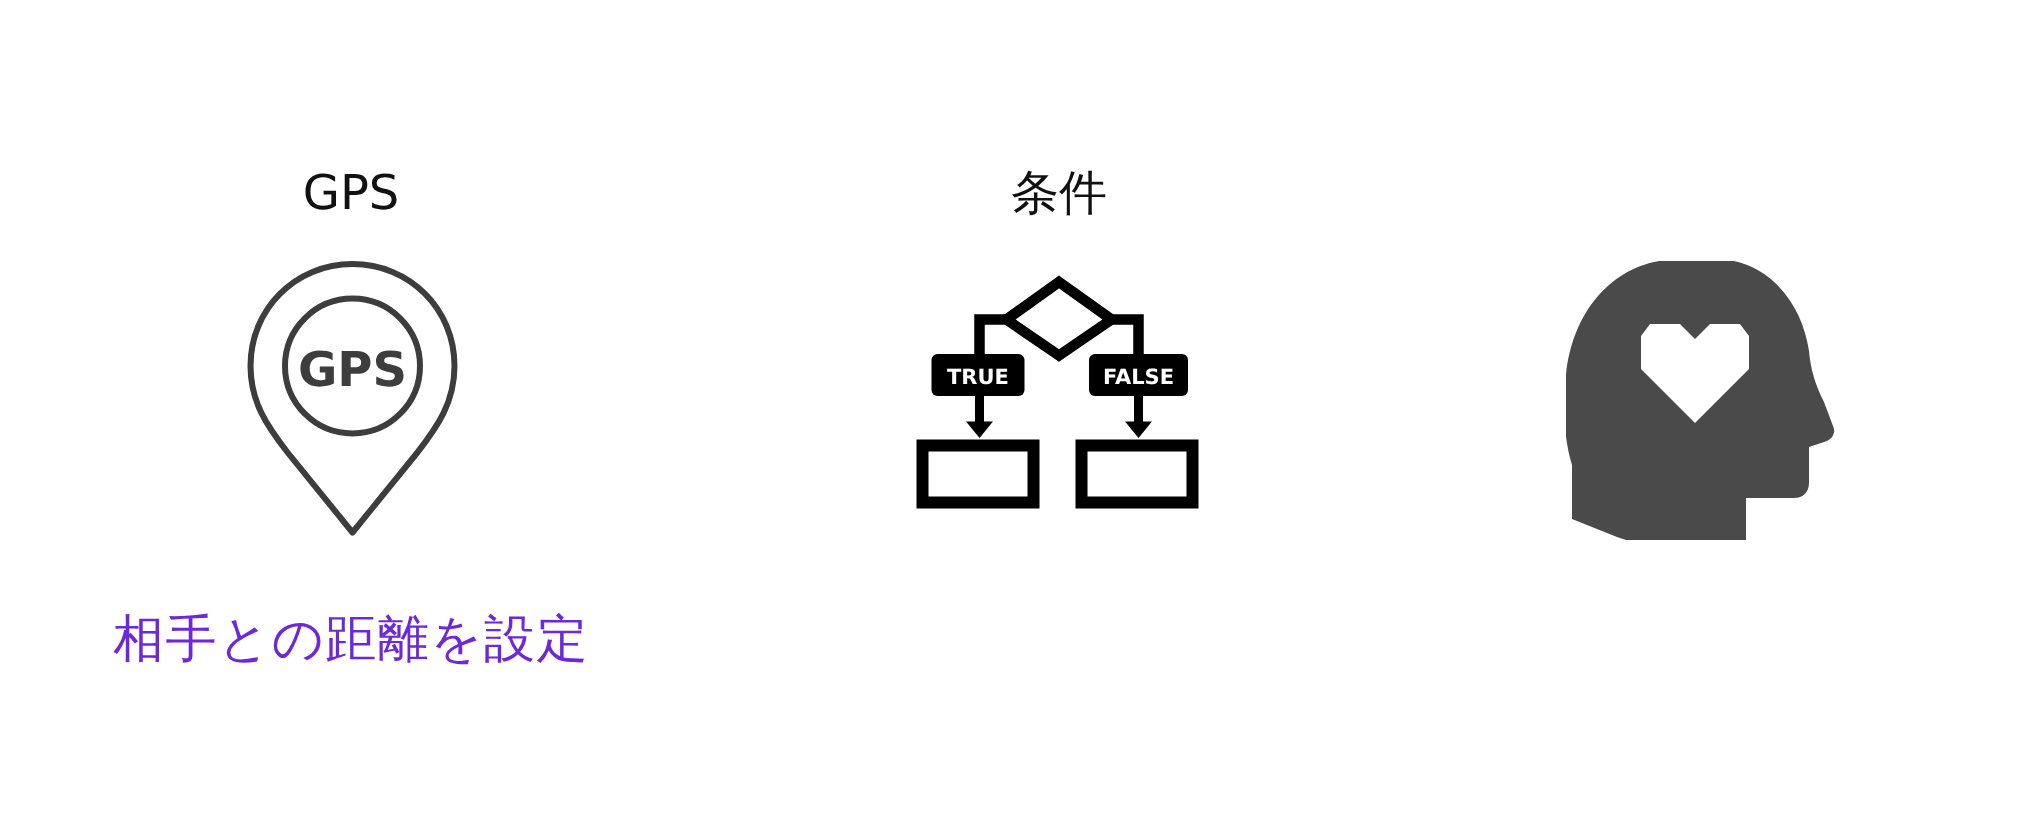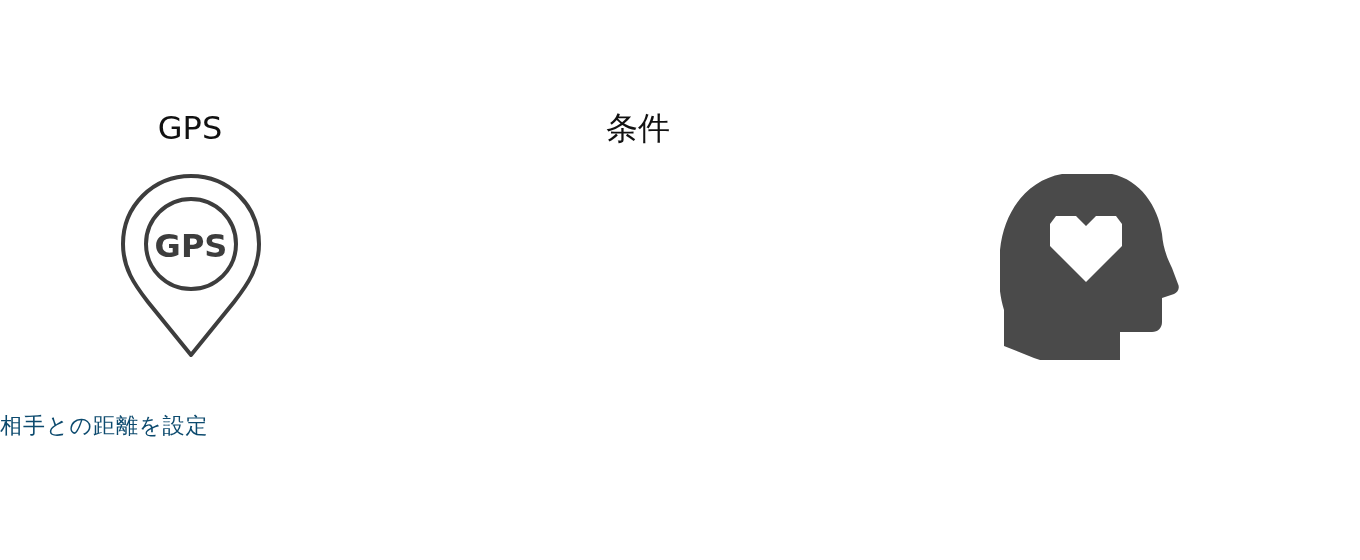--- a/index.html
+++ b/index.html
@@ -12,20 +12,21 @@
       height: 560px;
       position: relative;
       overflow: hidden;
       font-family: "DejaVu Sans", sans-serif;
       color: #111111;
     }
     .column {
       position: absolute;
       top: 0;
       height: 432px;
+      margin-left: 44px;
     }
     .heading {
       position: absolute;
       top: 104px;
       left: 0;
       width: 100%;
       text-align: center;
       font-size: 32px;
       line-height: 48px;
       font-weight: normal;
@@ -34,28 +35,29 @@
     }
     .icon {
       position: absolute;
       top: 172px;
     }
     .caption {
       position: absolute;
       top: 400px;
       left: 0;
       width: 100%;
-      font-size: 22px;
+      text-align: center;
+      font-size: 34px;
       line-height: 52px;
-      color: #0c4a6e;
+      color: #6d28d9;
       white-space: nowrap;
       letter-spacing: 1px;
     }
     #col-gps { left: 0; width: 380px; }
-    #col-cond { left: 448px; width: 380px; }
+    #col-cond { left: 472px; width: 380px; }
     #col-values { left: 830px; width: 510px; }
     #col-gps .icon { left: 120px; }
     #col-cond .icon { left: 93px; }
     #col-values .icon { left: 170px; }
     svg text {
       font-family: "DejaVu Sans", sans-serif;
     }
   </style>
 </head>
 <body>
@@ -69,20 +71,44 @@
 
       <circle cx="71" cy="72" r="45" fill="none" stroke="#3d3d3d" stroke-width="4"></circle>
       <text x="71" y="85" text-anchor="middle" font-size="32" font-weight="bold" fill="#3d3d3d">GPS</text>
     </svg>
   </div>
   <div class="caption">相手との距離を設定</div>
 </div>
 
 <div class="column" id="col-cond">
   <div class="heading">条件</div>
+  <div class="icon">
+    <svg width="194" height="170" viewBox="0 0 194 170" xmlns="http://www.w3.org/2000/svg">
+
+      <path d="M97 16 L132 41 L97 65 L62 41 Z" fill="none" stroke="#000" stroke-width="7" stroke-linejoin="miter"></path>
+
+      <path d="M62 41 L44 41 L44 68" fill="none" stroke="#000" stroke-width="7"></path>
+
+      <path d="M132 41 L150 41 L150 68" fill="none" stroke="#000" stroke-width="7"></path>
+
+      <rect x="12" y="64" width="62" height="28" rx="4" fill="#000"></rect>
+      <text x="43" y="84" text-anchor="middle" font-size="14" font-weight="bold" fill="#fff">TRUE</text>
+
+      <rect x="117" y="64" width="66" height="28" rx="4" fill="#000"></rect>
+      <text x="150" y="84" text-anchor="middle" font-size="14" font-weight="bold" fill="#fff">FALSE</text>
+
+      <line x1="44" y1="92" x2="44" y2="112" stroke="#000" stroke-width="6"></line>
+      <path d="M35 109 L53 109 L44 120 Z" fill="#000"></path>
+      <line x1="150" y1="92" x2="150" y2="112" stroke="#000" stroke-width="6"></line>
+      <path d="M141 109 L159 109 L150 120 Z" fill="#000"></path>
+
+      <rect x="6" y="125" width="74" height="38" fill="#fff" stroke="#000" stroke-width="8"></rect>
+      <rect x="112" y="125" width="74" height="38" fill="#fff" stroke="#000" stroke-width="8"></rect>
+    </svg>
+  </div>
 </div>
 
 <div class="column" id="col-values">
   <div class="icon">
     <svg width="180" height="190" viewBox="0 0 180 190" xmlns="http://www.w3.org/2000/svg">
 
       <path d="M62 2
                L112 2
                C140 8 158 34 162 62
                C163 74 166 84 172 96

